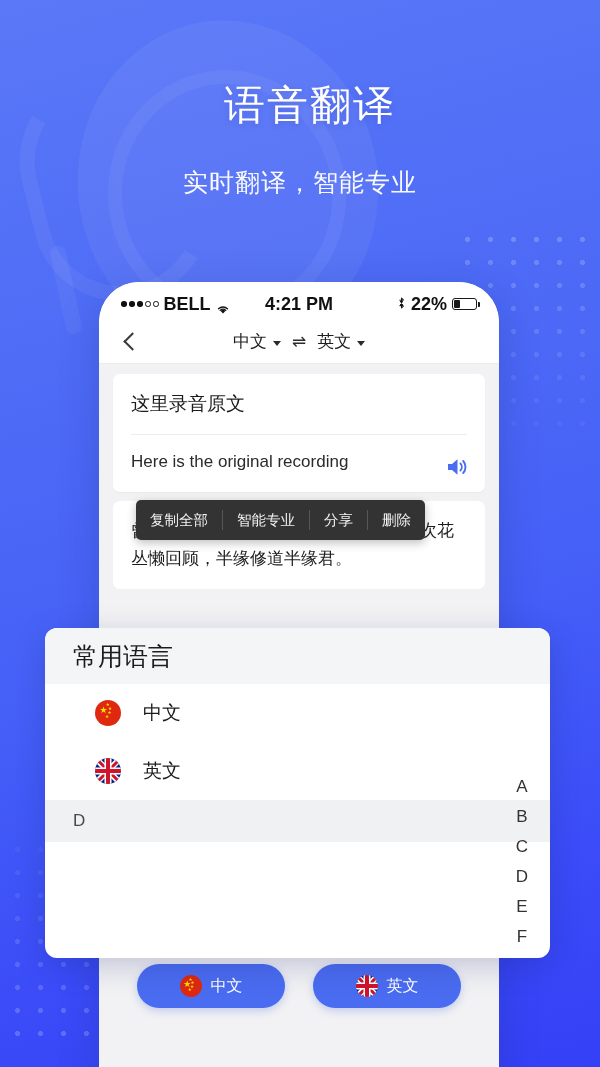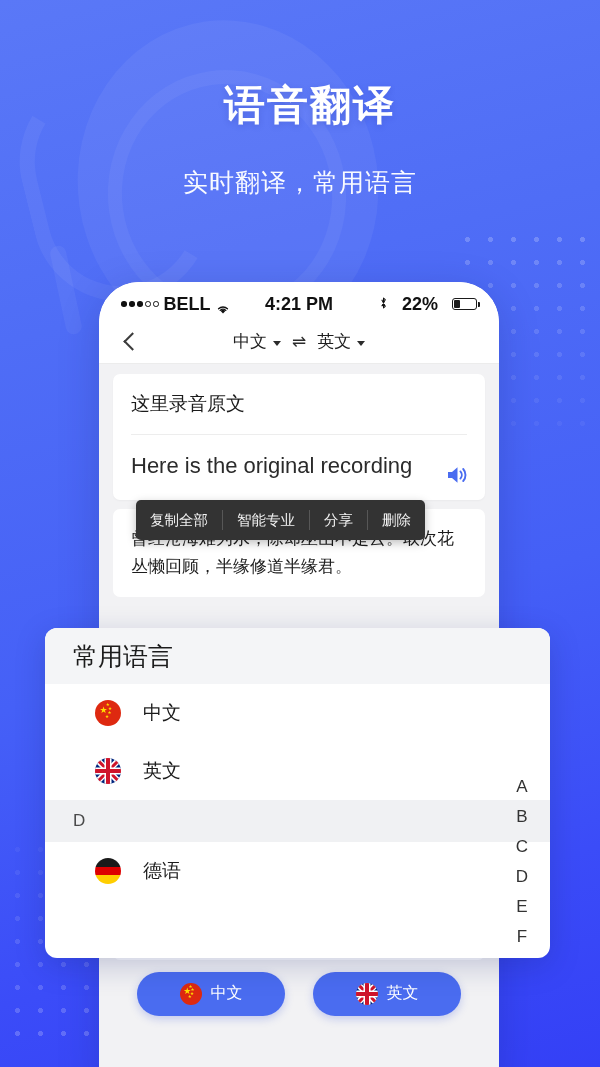--- a/index.html
+++ b/index.html
@@ -72,21 +72,21 @@
     -webkit-mask-image: linear-gradient(to top, rgba(0,0,0,1) 0%, rgba(0,0,0,0.18) 100%);
     mask-image: linear-gradient(to top, rgba(0,0,0,1) 0%, rgba(0,0,0,0.18) 100%);
   }
 
   
   .headline {
     position: absolute; left: 0; right: 0; top: 78px;
     text-align: center;
     color: #ffffff;
     font-size: 41px;
-    font-weight: bold;
+    font-weight: normal;
     letter-spacing: 2px;
     text-shadow: 0 2px 6px rgba(30,40,140,0.18);
     padding-left: 20px;
   }
   .subhead {
     position: absolute; left: 0; right: 0; top: 166px;
     text-align: center;
     color: rgba(255,255,255,0.96);
     font-size: 25px;
     letter-spacing: 1px;
@@ -113,21 +113,21 @@
   .statusbar {
     height: 38px;
     background: #ffffff;
     display: flex; align-items: center;
     padding: 6px 22px 0 22px;
     font-size: 18px; color: #111;
     font-weight: 600;
   }
   .sb-left { display: flex; align-items: center; gap: 5px; flex: 1; }
   .sb-center { flex: 0 0 auto; font-weight: 600; }
-  .sb-right { display: flex; align-items: center; gap: 14px; flex: 1; justify-content: flex-end; }
+  .sb-right { display: flex; align-items: center; gap: 5px; flex: 1; justify-content: flex-end; }
   .sigdots { display: inline-flex; gap: 2.5px; align-items: center; }
   .sigdots i { width: 5.5px; height: 5.5px; border-radius: 50%; background: #111; display: block; }
   .sigdots i.hollow { background: transparent; border: 1px solid #111; }
   .wifi { width: 14px; height: 11px; position: relative; display: inline-block; }
   .bt { font-size: 13px; }
   .battery {
     width: 25px; height: 12px; border: 1.3px solid #1a1a1a; border-radius: 3px;
     position: relative; display: inline-block;
   }
   .battery::after {
@@ -176,21 +176,21 @@
 
   .card {
     background: #fff; border-radius: 7px;
     padding: 16px 18px 18px 18px;
     margin-bottom: 9px;
     position: relative;
     box-shadow: 0 1px 2px rgba(0,0,0,0.035);
   }
   .src-text { font-size: 19px; color: #1c1c1c; line-height: 1.5; }
   .divider { height: 1px; background: #ededed; margin: 15px 0 14px 0; }
-  .dst-text { font-size: 22px; color: #2b2b2b; line-height: 1.5; }
+  .dst-text { font-size: 17px; color: #2b2b2b; line-height: 1.5; }
   .speaker {
     position: absolute; right: 16px; bottom: 14px;
     width: 24px; height: 22px;
   }
 
   
   .ctxmenu {
     position: absolute;
     left: 136px; top: 500px;
     background: #333333;
@@ -332,21 +332,21 @@
 
   <div class="wm-mic-head"></div>
   <div class="wm-mic-head2"></div>
   <div class="wm-mic-arc"></div>
   <div class="wm-mic-stem"></div>
 
   <div class="dots dots-tr"></div>
   <div class="dots dots-bl"></div>
 
   <div class="headline">语音翻译</div>
-  <div class="subhead">实时翻译，常用语言</div>
+  <div class="subhead">实时翻译，智能专业</div>
 
   <div id="phone">
     <div class="screen">
 
       <div class="statusbar">
         <div class="sb-left">
           <span class="sigdots">
             <i></i>
               <i></i>
               <i></i>
@@ -489,28 +489,20 @@
             <span class="vbar"></span>
           <span class="hbarr"></span>
             <span class="vbarr"></span>
         </span>
         <span class="name">英文</span>
       </div>
 
 
       <div class="section-head">D</div>
 
-      <div class="lang-row">
-        <span class="flag flag-de">
-          <span class="b1"></span>
-            <span class="b2"></span>
-            <span class="b3"></span>
-        </span>
-        <span class="name">德语</span>
-      </div>
 
     </div>
   </div>
 
   <div class="alpha-index" style="top:778px; right:72px;">
     <span>A</span>
     <span>B</span>
     <span>C</span>
     <span>D</span>
     <span>E</span>

